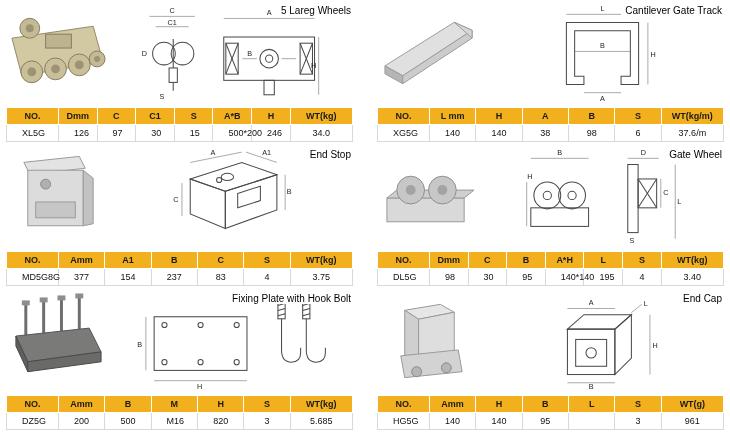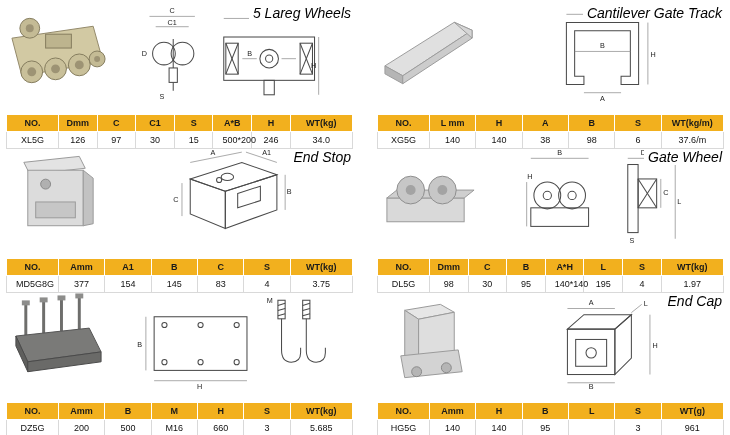--- a/index.html
+++ b/index.html
@@ -16,35 +16,35 @@
     column-gap: 24px; row-gap: 6px;
     padding: 4px 6px;
   }
   .panel { position: relative; }
   .panel-top { position: relative; display: flex; align-items: flex-start; height: 100px; }
   .photo { flex: 0 0 104px; width: 104px; height: 98px; }
   .drawing { flex: 1 1 auto; height: 98px; }
   .photo svg, .drawing svg { width: 100%; height: 100%; }
   .panel-title {
     position: absolute; top: 1px; right: 2px;
-    font-size: 14px; color: #000; background: #fff; padding-left: 4px; font-style: italic;
+    font-size: 10px; color: #000; background: #fff; padding-left: 4px;
   }
   table.spec {
     width: 100%; border-collapse: collapse; table-layout: fixed;
-    font-size: 9px; margin-top: 10px;
+    font-size: 9px; margin-top: 3px;
   }
   table.spec th {
     background: var(--accent, #F2B01E);
     border: 1px solid #ffffff;
     font-weight: bold; color: #1a1a1a;
     padding: 3px 1px; text-align: center; height: 14px;
   }
   table.spec td {
     border: 1px solid #d9d9d9;
-    padding: 3px 9px; text-align: center; height: 14px;
+    padding: 3px 15px; text-align: center; height: 14px;
     background: #fff; color: #111;
   }
   table.spec th:first-child, table.spec td:first-child { width: 15%; }
   table.spec th:last-child,  table.spec td:last-child  { width: 18%; }
 
   svg .ln  { fill: none; stroke: #4a4a4a; stroke-width: 1; }
   svg .dim { fill: none; stroke: #8a8a8a; stroke-width: 0.7; }
   svg text { font-family: "Liberation Sans", sans-serif; font-size: 7px; fill: #222; text-anchor: middle; }
 </style>
 </head>
@@ -224,21 +224,21 @@
             <th>C</th>
             <th>S</th>
             <th>WT(kg)</th>
           </tr>
         </thead>
       <tbody>
           <tr>
             <td>MD5G8G</td>
             <td>377</td>
             <td>154</td>
-            <td>145</td>
+            <td>237</td>
             <td>83</td>
             <td>4</td>
             <td>3.75</td>
           </tr>
         </tbody>
     </table>
   </section>
 
   <section class="panel">
     <div class="panel-top">
@@ -293,21 +293,21 @@
         </thead>
       <tbody>
           <tr>
             <td>DL5G</td>
             <td>98</td>
             <td>30</td>
             <td>95</td>
             <td>140*140</td>
             <td>195</td>
             <td>4</td>
-            <td>1.97</td>
+            <td>3.40</td>
           </tr>
         </tbody>
     </table>
   </section>
 
   <section class="panel">
     <div class="panel-top">
       <div class="photo">
         <svg viewBox="0 0 105 98">
           <g stroke="#6e6e6c" stroke-width="3">
@@ -344,40 +344,41 @@
             <line class="ln" x1="140" y1="18" x2="147" y2="16"></line>
             <line class="ln" x1="140" y1="23" x2="147" y2="21"></line>
           <path class="ln" d="M143.5,26 L143.5,56 Q143.5,68 153,68 Q162,68 162,59 L162,54"></path>
           <rect class="ln" x="164" y="8" width="7" height="18"></rect>
           <line class="ln" x1="164" y1="13" x2="171" y2="11"></line>
             <line class="ln" x1="164" y1="18" x2="171" y2="16"></line>
             <line class="ln" x1="164" y1="23" x2="171" y2="21"></line>
           <path class="ln" d="M167.5,26 L167.5,56 Q167.5,68 177,68 Q186,68 186,59 L186,54"></path>
         </svg>
       </div>
+      <div class="panel-title">Fixing Plate with Hook Bolt</div>
     </div>
     <table class="spec">
       <thead>
           <tr>
             <th>NO.</th>
             <th>Amm</th>
             <th>B</th>
             <th>M</th>
             <th>H</th>
             <th>S</th>
             <th>WT(kg)</th>
           </tr>
         </thead>
       <tbody>
           <tr>
             <td>DZ5G</td>
             <td>200</td>
             <td>500</td>
             <td>M16</td>
-            <td>660</td>
+            <td>820</td>
             <td>3</td>
             <td>5.685</td>
           </tr>
         </tbody>
     </table>
   </section>
 
   <section class="panel">
     <div class="panel-top">
       <div class="photo">

